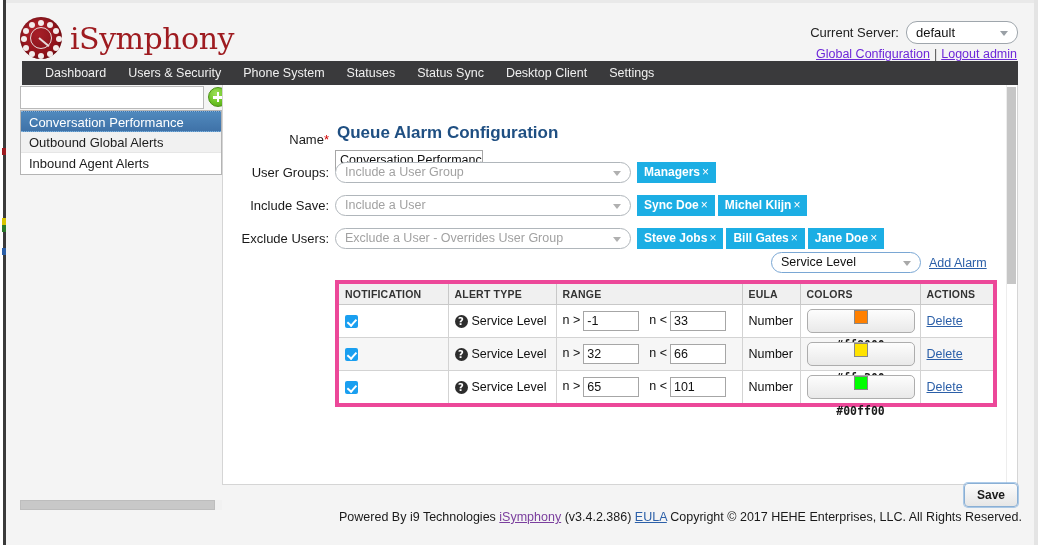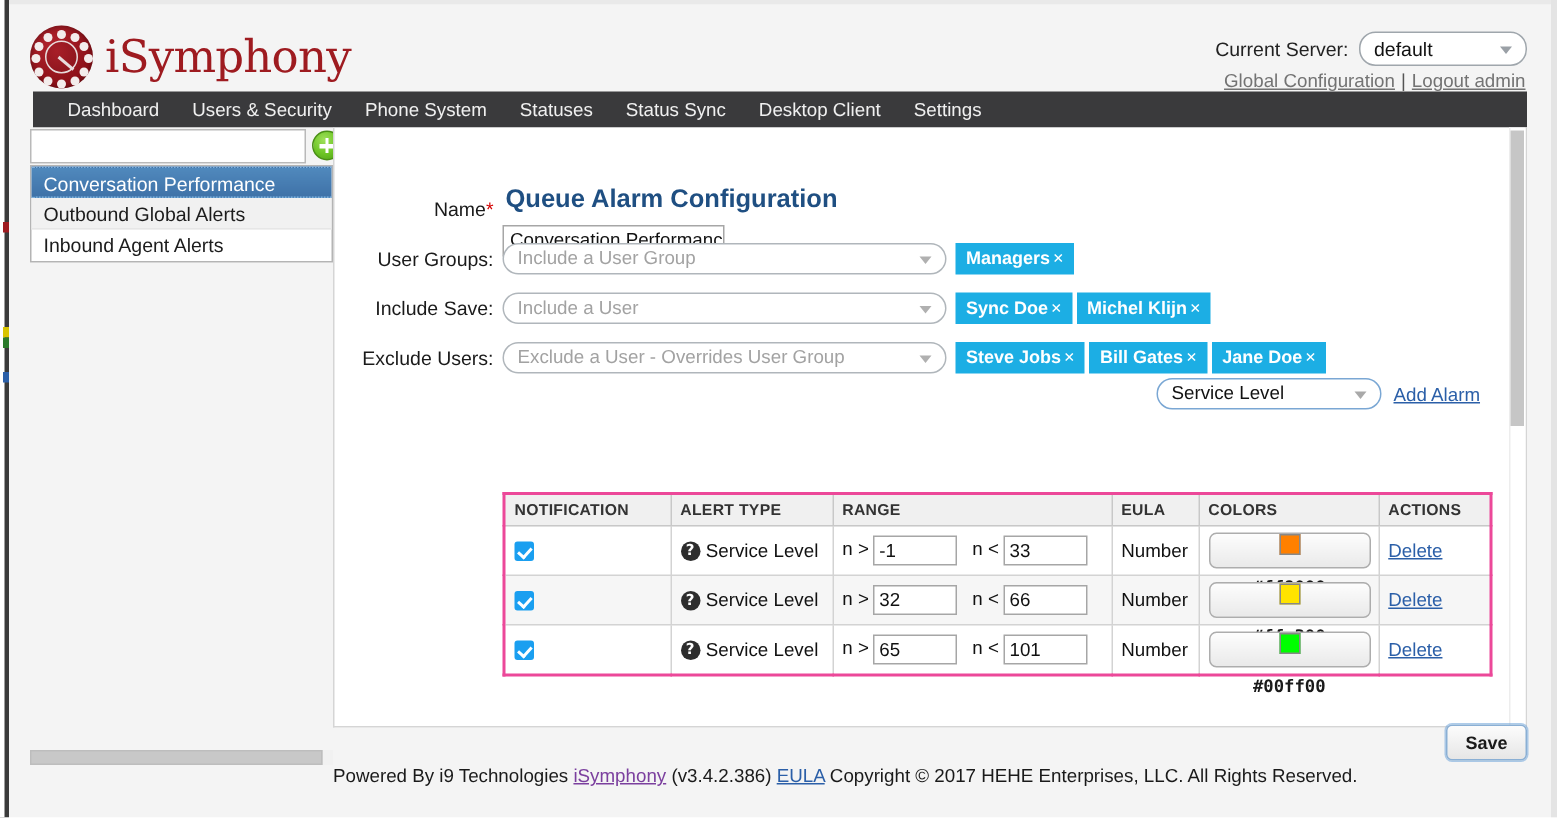--- a/index.html
+++ b/index.html
@@ -92,21 +92,21 @@
     position: absolute; right: 9px; top: 9px;
     width: 0; height: 0;
     border-left: 4.5px solid transparent;
     border-right: 4.5px solid transparent;
     border-top: 5px solid #9aa0a6;
   }
   .top-links {
     position: absolute; right: 17px; top: 44px;
     font-size: 12.5px; color: #333;
   }
-  .top-links a { color: #737373; text-decoration: underline; }
+  .top-links a { color: #6d28d9; text-decoration: underline; }
   .top-links .sep { color: #555; padding: 0 4px; }
 
   
   .navbar {
     position: absolute; left: 22px; top: 61px; width: 996px; height: 24px;
     background: #3a3a3c;
     display: flex; align-items: center;
     padding-left: 12px;
   }
   .nav-item {
@@ -269,23 +269,22 @@
   }
   .add-alarm-link {
     font-size: 12.5px; color: #2b5fa8; text-decoration: underline;
   }
 
   
   .tbl {
     position: absolute; left: 112px; top: 195px;
     width: 658px;
     border-collapse: collapse;
-    border: 2px solid #ec4899;
+    border: 4px solid #ec4899;
     table-layout: fixed;
-    margin-top: 48px;
   }
   .tbl th {
     background: #f0f0f0;
     border: 1px solid #c8c8c8;
     font-size: 10.5px; font-weight: bold; color: #333;
     text-align: left; padding: 4px 6px;
     letter-spacing: 0.2px;
     height: 19px;
   }
   .tbl td {
@@ -355,21 +354,21 @@
     position: absolute; left: 964px; top: 483px;
     width: 54px; height: 24px;
     border: 1px solid #8aafd4; border-radius: 4px;
     background: linear-gradient(#fcfcfc, #e6e6e6);
     box-shadow: 0 0 0 1px rgba(120,170,220,.6);
     font-size: 12px; font-weight: bold; color: #1a1a1a;
     display: flex; align-items: center; justify-content: center;
   }
   .footer {
     position: absolute; left: 222px; top: 510px; width: 800px;
-    text-align: left;
+    text-align: right;
     font-size: 12.5px; color: #1a1a1a;
   }
   .footer a { text-decoration: underline; }
   .footer a.isym { color: #7b3f9e; }
   .footer a.eula { color: #2b5fa8; }
 </style>
 </head>
 <body>
 
 <div id="app">

